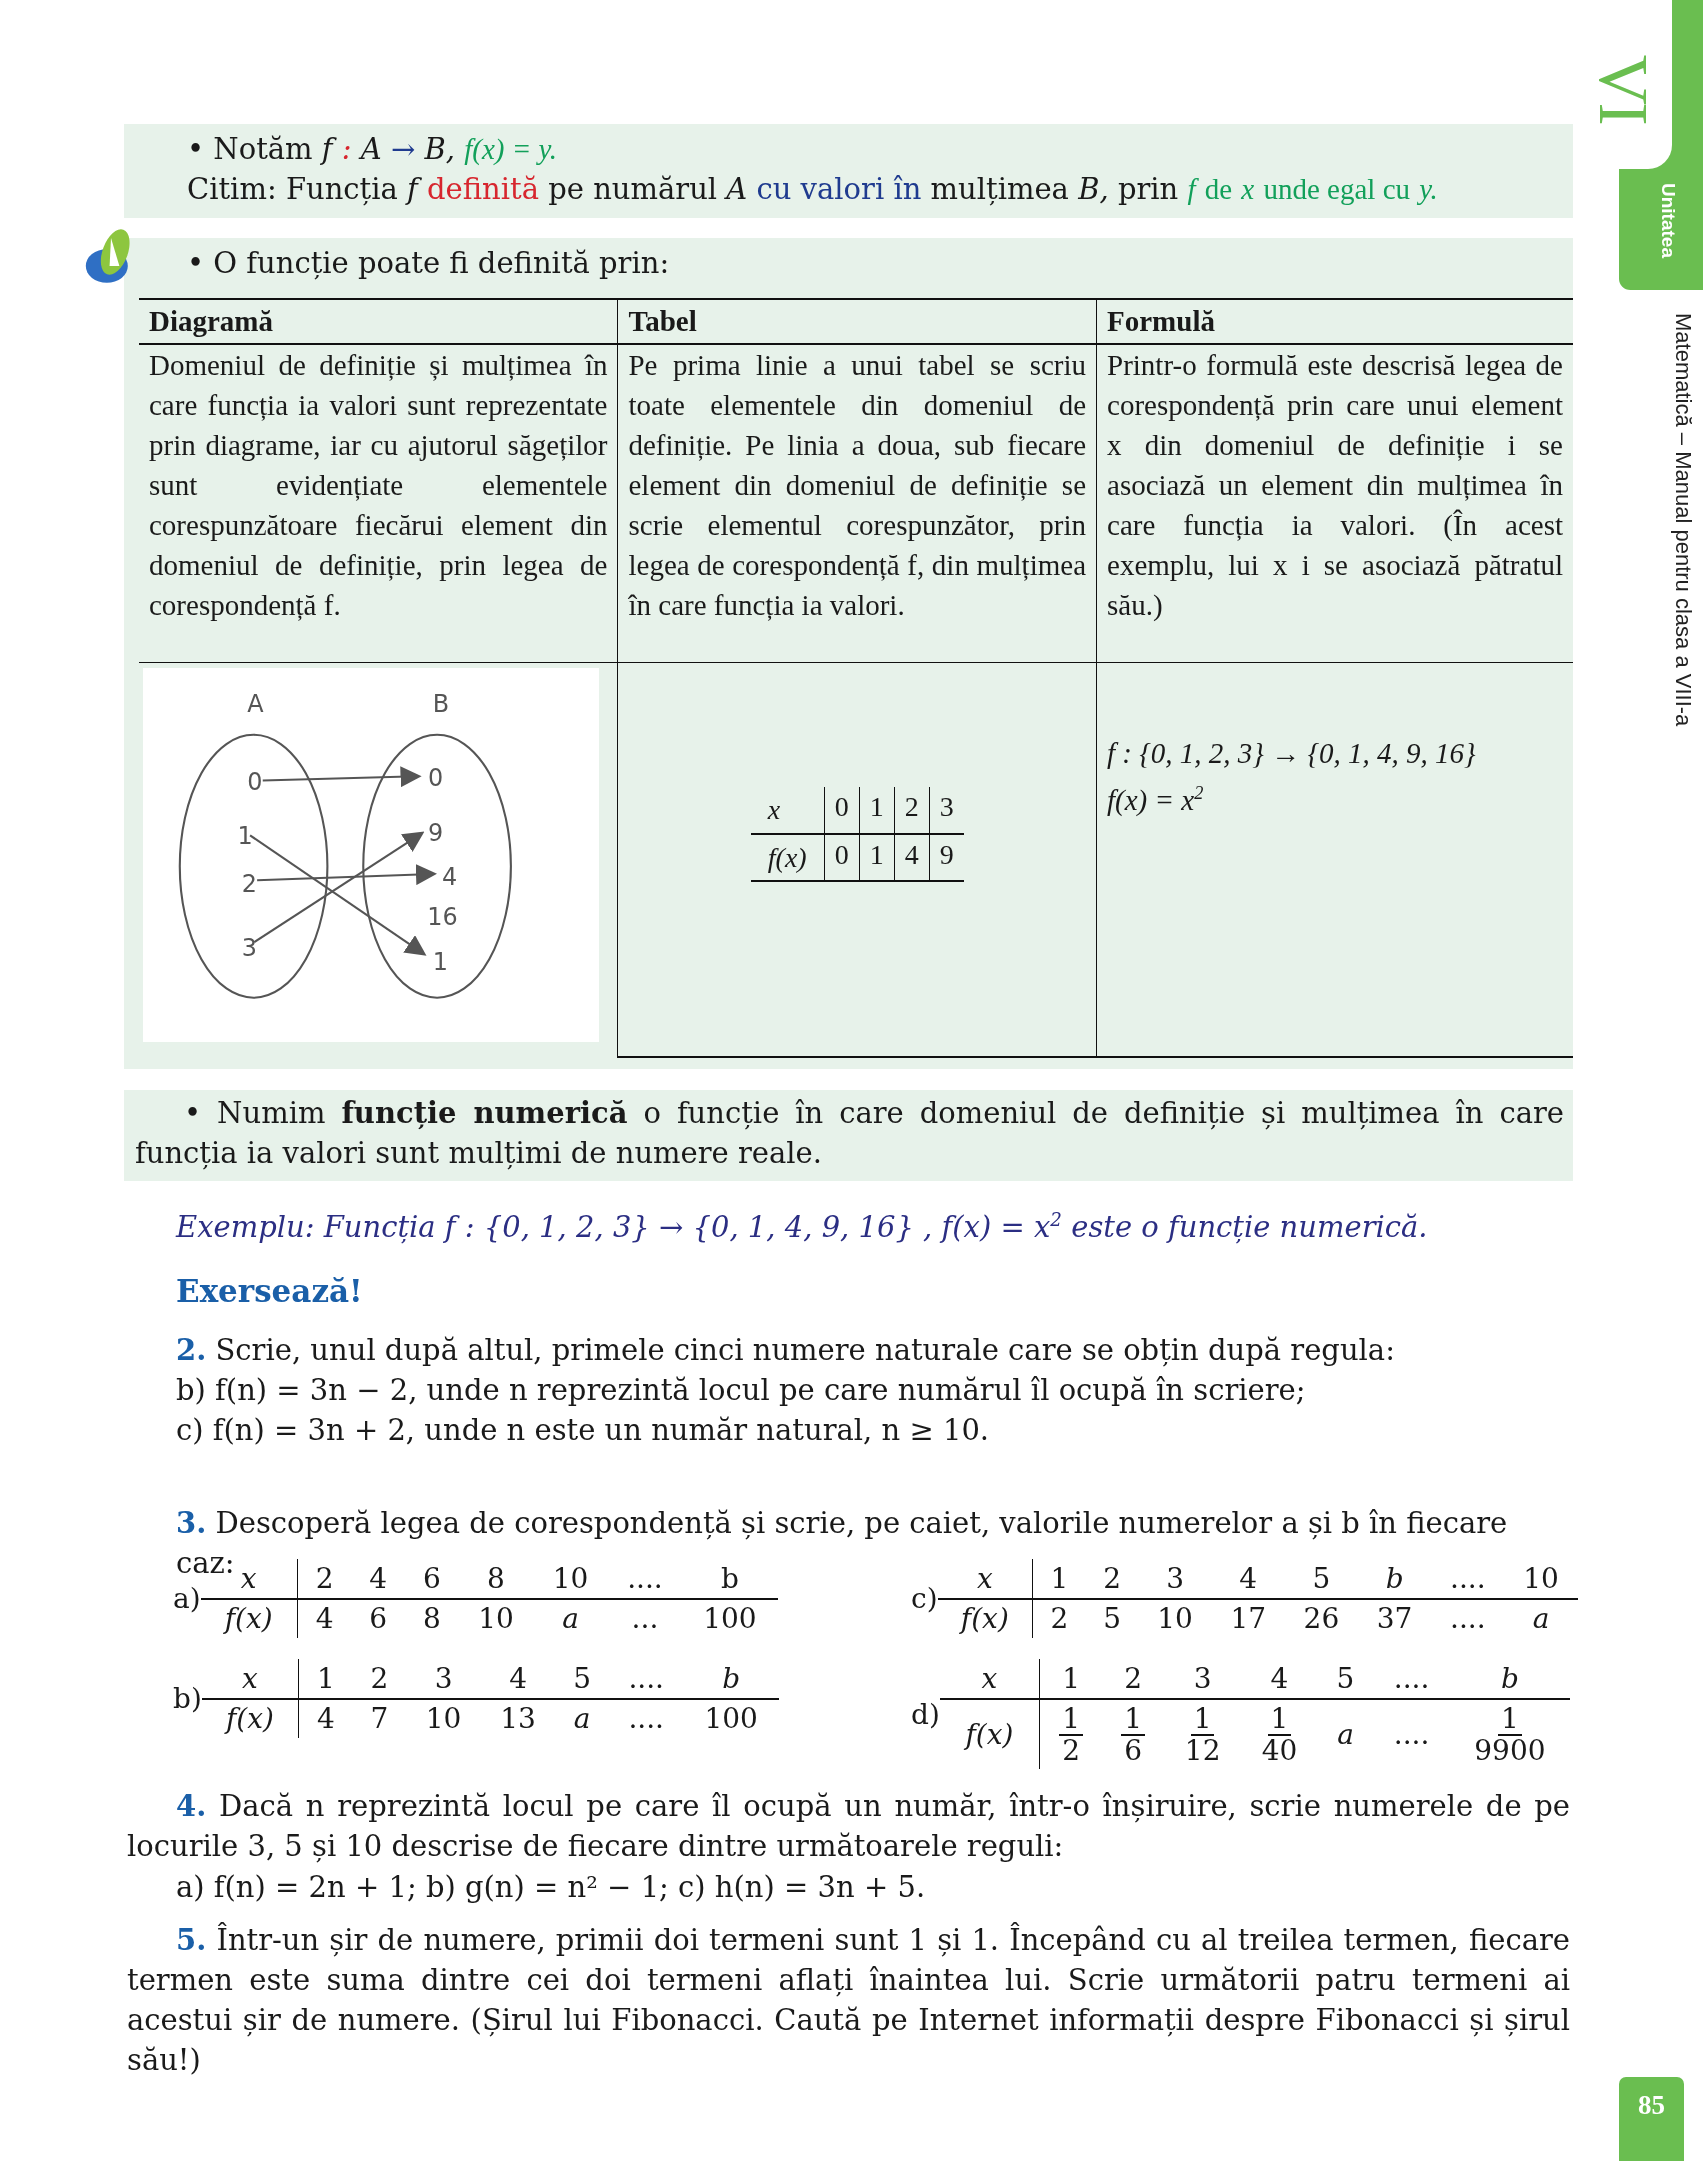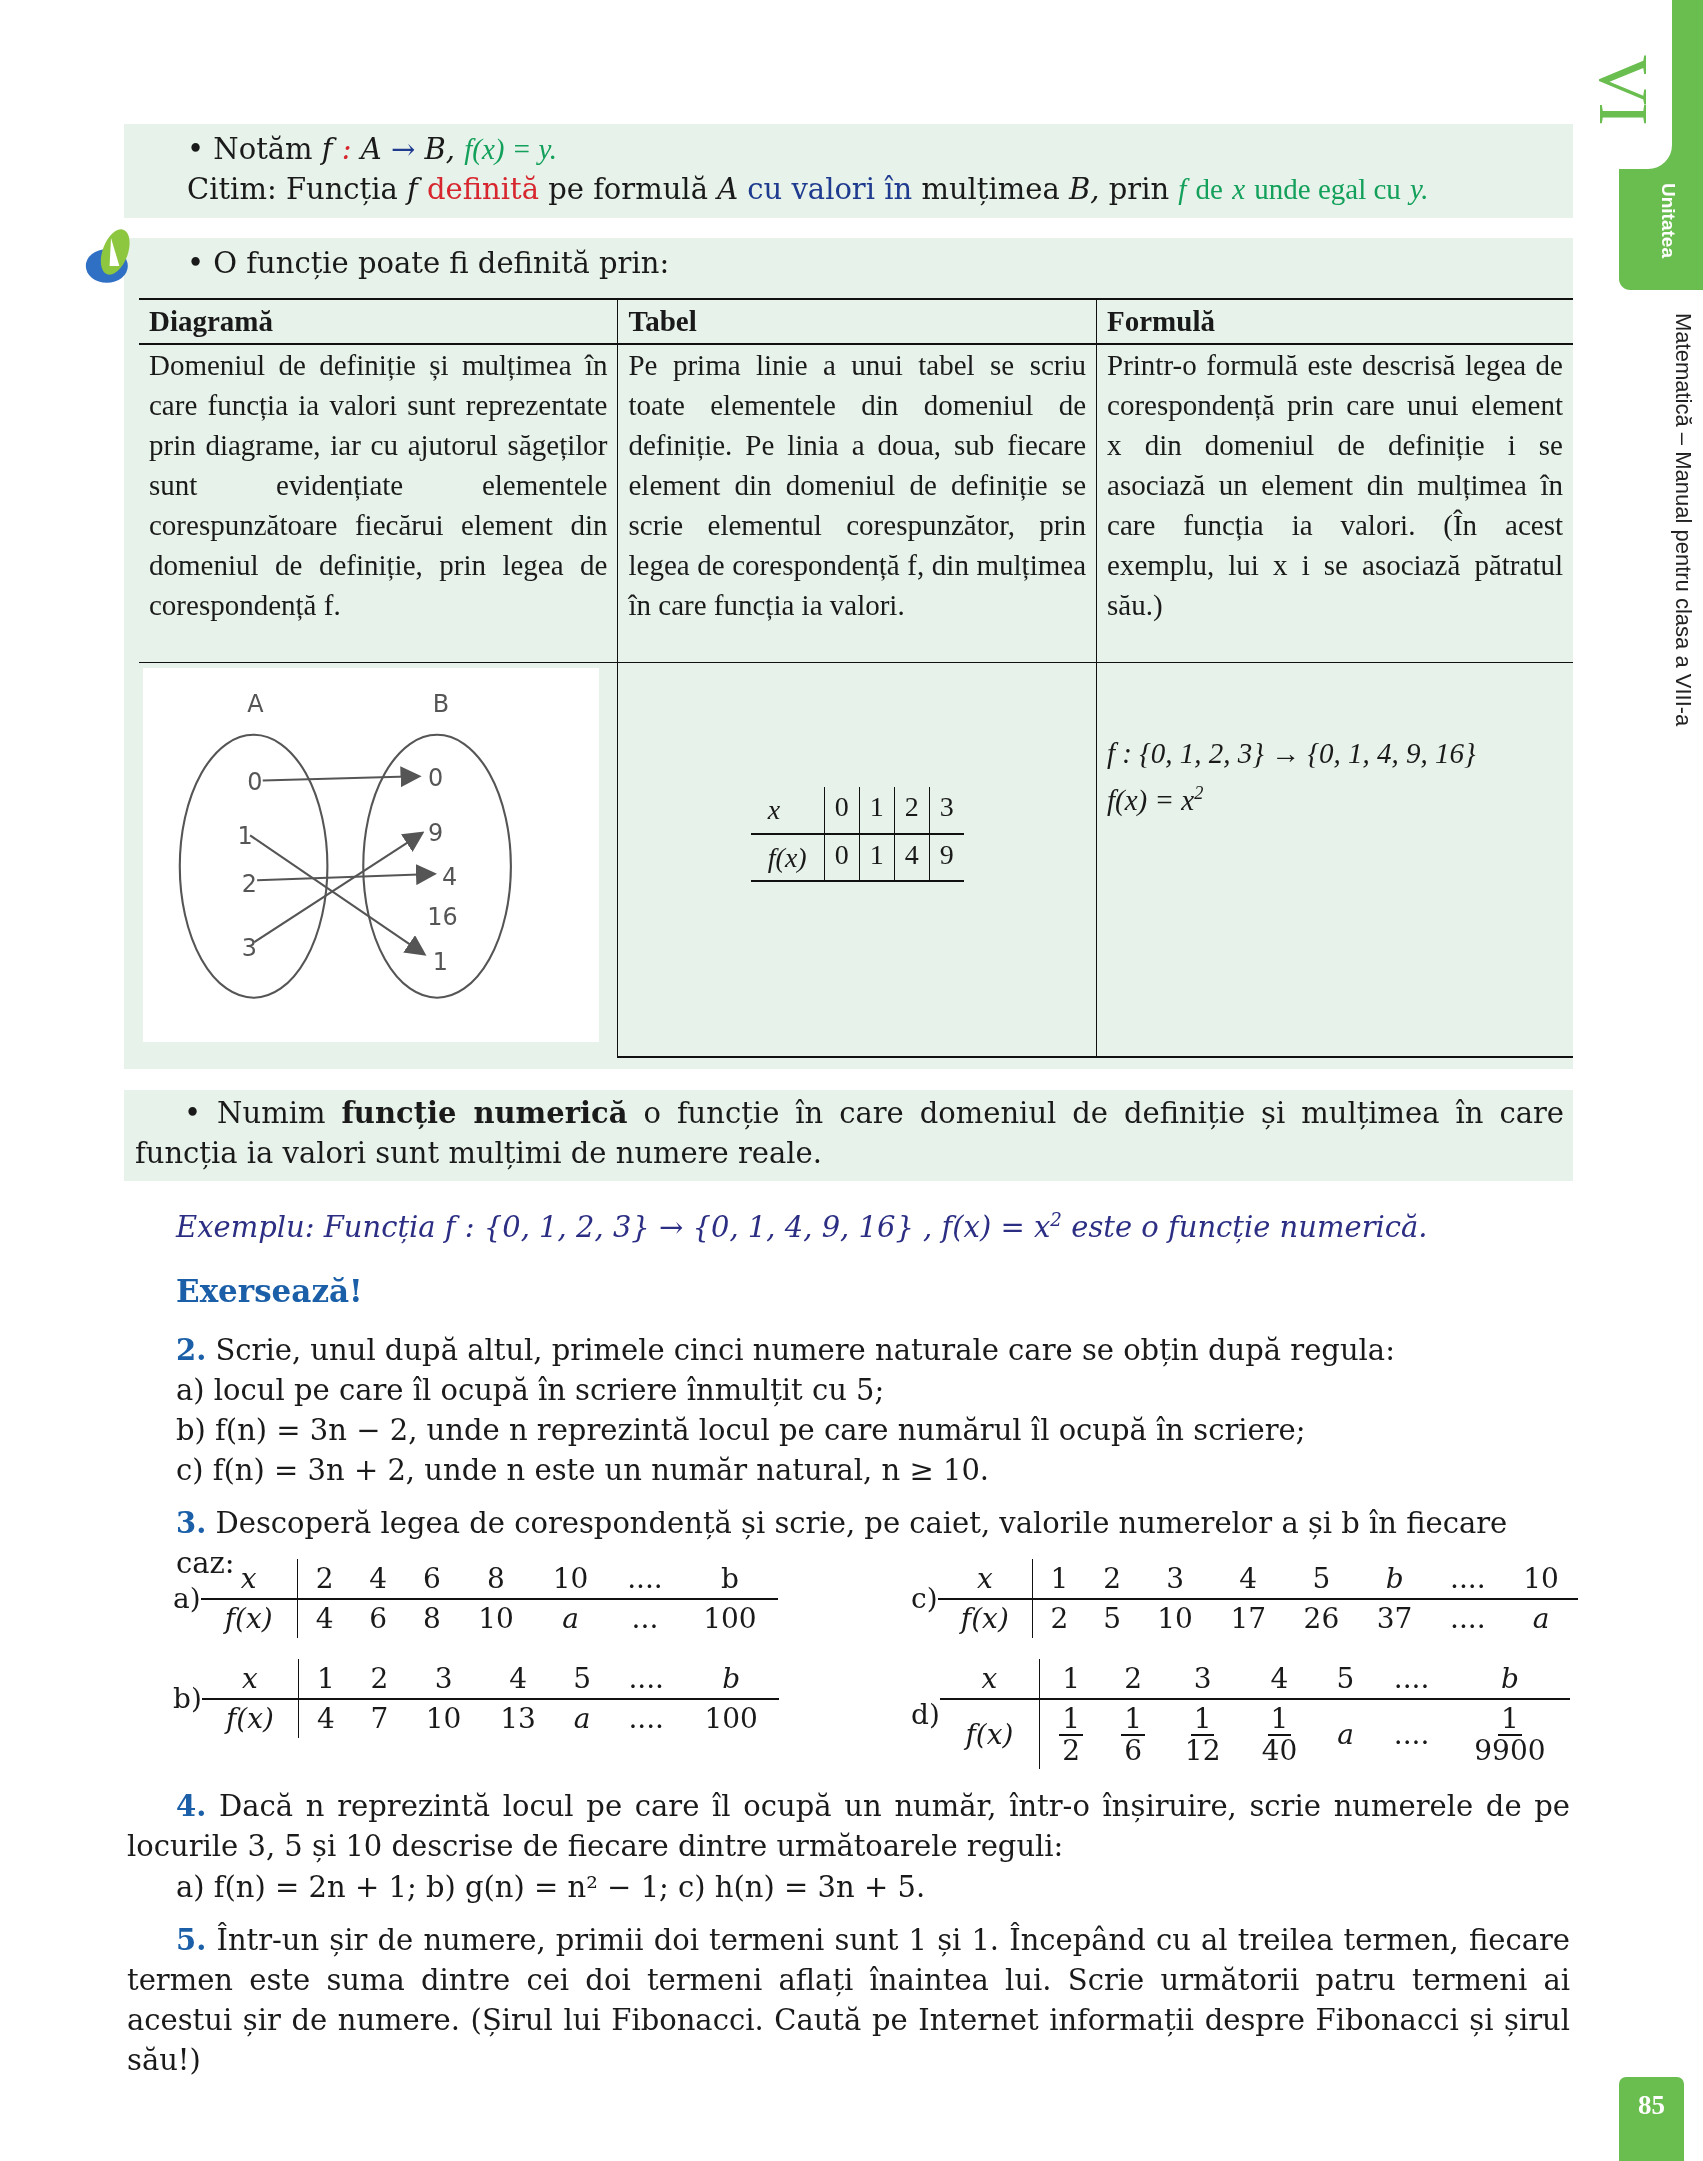--- a/index.html
+++ b/index.html
@@ -55,21 +55,21 @@
 <div class="page-num">85</div>
 
 <div class="box" style="left:124px;top:124px;width:1449px;height:94px;"></div>
 <div class="txt" style="position:absolute;left:187px;top:129px;">
   <span>• Notăm</span>
   <span class="it">f <span class="red">:</span> A <span class="blue">→</span> B,</span>
   <span class="green it">f(x) = y.</span>
 </div>
 <div class="txt" style="position:absolute;left:187px;top:169px;">
   <span>Citim: Funcția</span> <span class="it">f</span>
-  <span class="red">definită</span> <span>pe formulă</span>
+  <span class="red">definită</span> <span>pe numărul</span>
   <span class="it">A</span> <span class="blue">cu valori în</span>
   <span>mulțimea</span> <span class="it">B,</span>
   <span>prin</span> <span class="green it">f</span>
   <span class="green">de</span> <span class="green it">x</span>
   <span class="green">unde egal cu</span> <span class="green it">y.</span>
 </div>
 
 <div class="box" style="left:124px;top:238px;width:1449px;height:831px;"></div>
 <svg style="position:absolute;left:83px;top:224px;" width="56" height="63" viewBox="0 0 80 90">
   <ellipse cx="34" cy="60" rx="30" ry="24" fill="#2f6fc4"></ellipse>
@@ -160,21 +160,20 @@
 </div>
 
 <div class="txt it blue" style="position:absolute;left:176px;top:1200px;color:#2b2e83;">
   <span>Exemplu: Funcția f : {0, 1, 2, 3} → {0, 1, 4, 9, 16} , f(x) = x</span><sup style="font-size:18.3px;">2</sup><span> este o funcție numerică.</span>
 </div>
 
 <div style="position:absolute;left:176px;top:1273px;font-size:31px;font-weight:bold;color:#1a5fa8;">Exersează!</div>
 
 <div class="txt" style="position:absolute;left:176px;top:1330px;width:1394px;">
   <div><span class="num">2.</span> <span>Scrie, unul după altul, primele cinci numere naturale care se obțin după regula:</span></div>
-  <div>a) locul pe care îl ocupă în scriere înmulțit cu 5;</div>
   <div>b) f(n) = 3n − 2, unde n reprezintă locul pe care numărul îl ocupă în scriere;</div>
   <div>c) f(n) = 3n + 2, unde n este un număr natural, n ≥ 10.</div>
 </div>
 
 <div class="txt" style="position:absolute;left:176px;top:1503px;width:1394px;">
   <span class="num">3.</span> <span>Descoperă legea de corespondență și scrie, pe caiet, valorile numerelor a și b în fiecare caz:</span>
 </div>
 
 <div style="position:absolute;left:173px;top:1559px;display:flex;align-items:center;">
   <span class="exlabel">a)</span>

